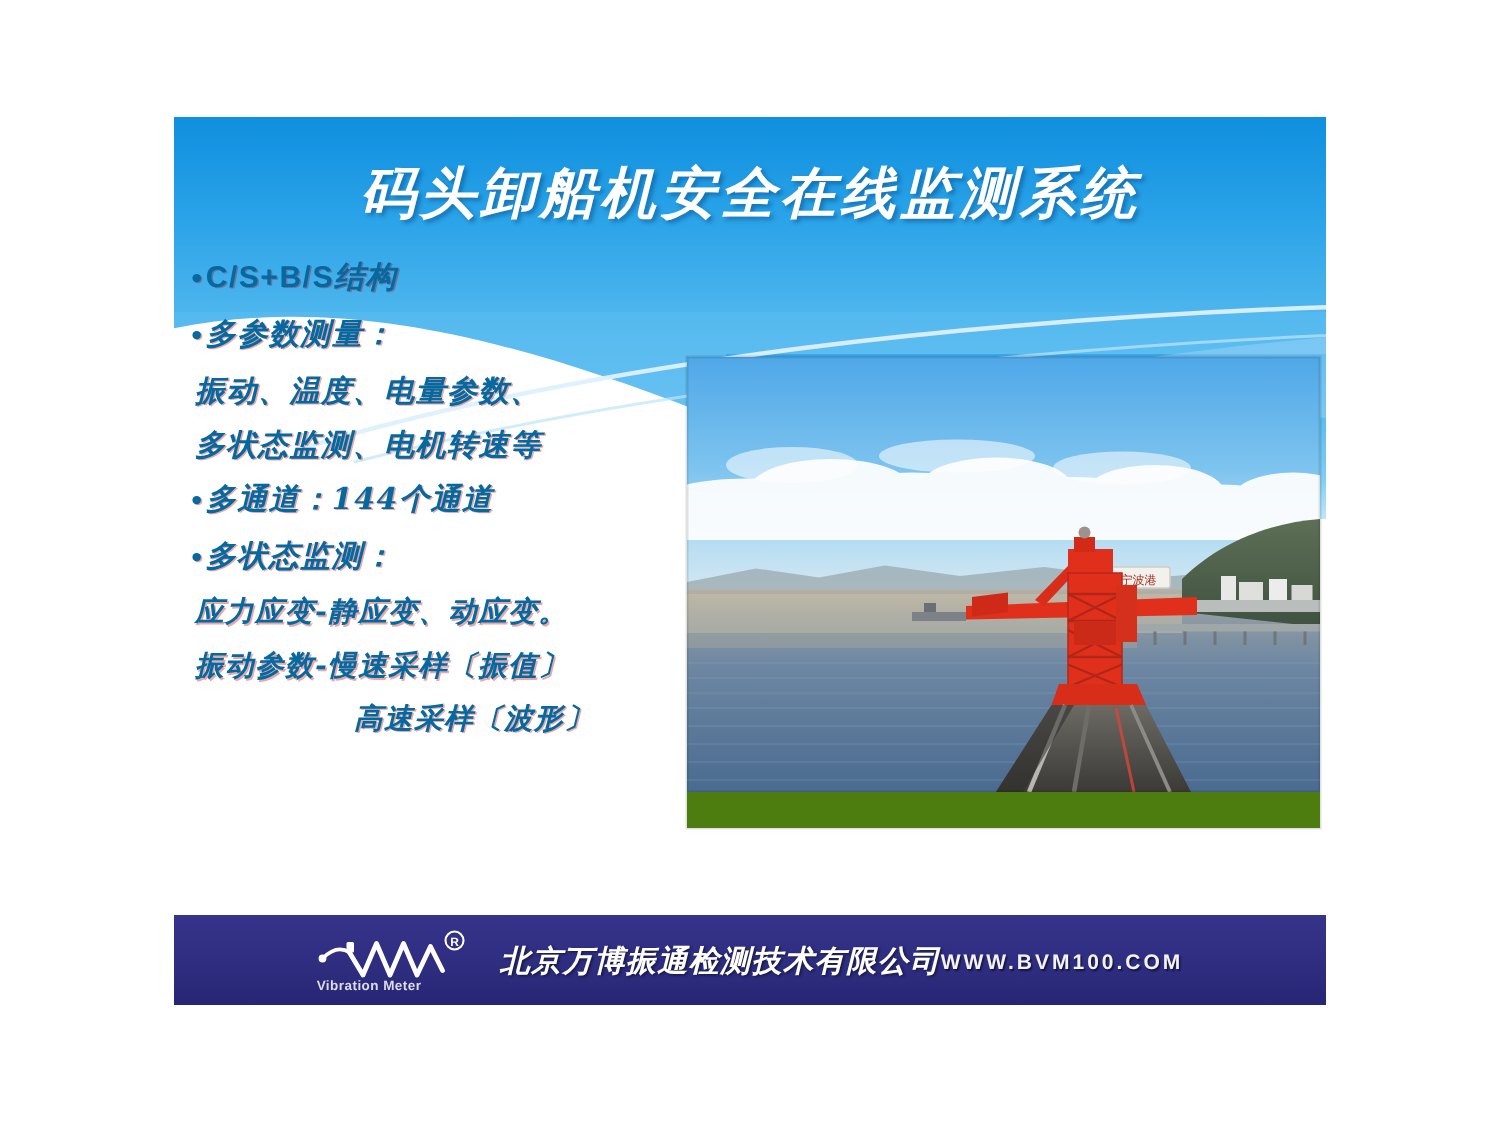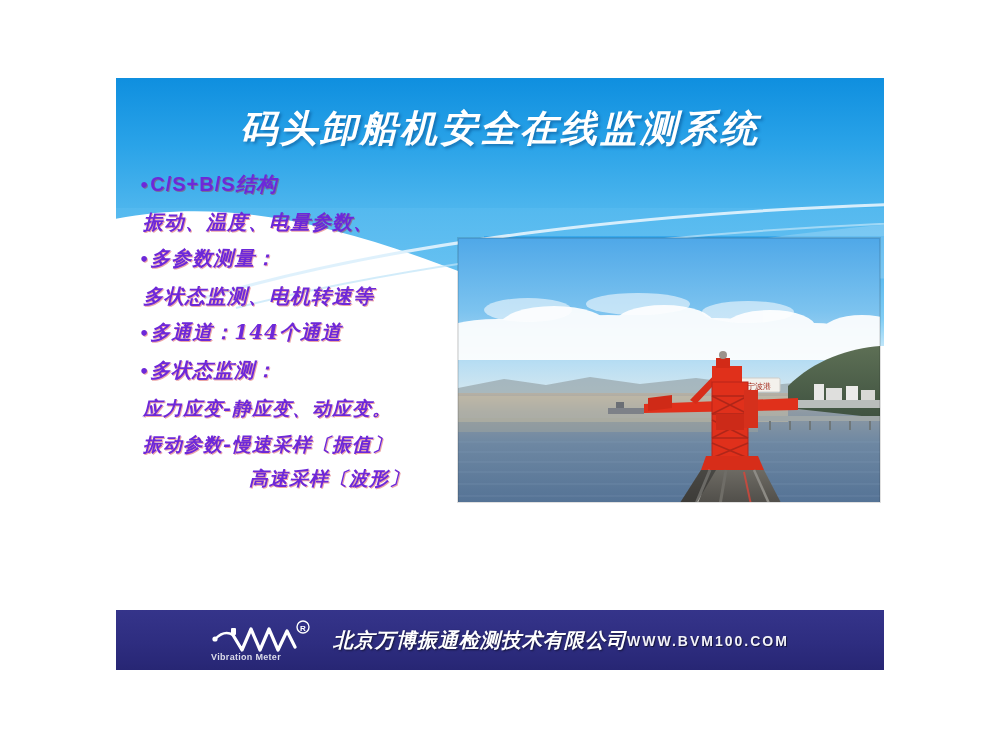--- a/index.html
+++ b/index.html
@@ -41,39 +41,39 @@
     color:#ffffff;font-size:37px;font-weight:bold;
     font-family:"DejaVu Serif","Liberation Serif",serif;
     letter-spacing:3px;
     font-style:italic;
     text-shadow:2px 2px 3px rgba(0,60,120,.45);
     white-space:nowrap;
   }
 
   
   .body-text{
-    position:absolute;left:23px;top:88px;width:360px;
-    color:#6d28d9;
+    position:absolute;left:10px;top:88px;width:360px;
+    color:#0369a1;
   }
   .line{
     font-family:"DejaVu Serif","Liberation Serif",serif;
     font-weight:bold;font-style:italic;
     font-size:20px;line-height:36px;white-space:nowrap;
     letter-spacing:1px;
     text-shadow:1px 1px 0 rgba(200,0,0,.35);
   }
   .line.ind  {padding-left:4px;}
   .line.ind2 {padding-left:110px;font-family:Liberation Mono, monospace;}
   .line.small{font-size:19px;}
   .bul{font-family:"DejaVu Sans",sans-serif;font-style:normal;font-size:16px;}
   .ascii{font-family:"Liberation Sans","DejaVu Sans",sans-serif;font-style:normal;font-weight:bold;}
 
   
   .photo{
-    position:absolute;left:342px;top:160px;width:422px;height:264px;
+    position:absolute;left:342px;top:160px;width:422px;height:314px;
     overflow:hidden;background:#4d7c0f;
     box-shadow:0 0 0 1px rgba(0,0,0,.12);
   }
   .photo svg{display:block;}
 
   
   .footer{
     position:absolute;left:0;top:532px;width:768px;height:60px;
     background:linear-gradient(180deg,#35348a 0%,#2e2d80 55%,#272674 100%);
     display:flex;align-items:center;justify-content:center;gap:14px;
@@ -119,25 +119,25 @@
   </div>
 
   <div class="title">码头卸船机安全在线监测系统</div>
 
   <div class="body-text">
 
     <div class="line">
       <span class="bul">•</span><span class="ascii">C/S+B/S</span><span>结构</span>
     </div>
 
-    <div class="line ind">振动、温度、电量参数、</div>
-
     <div class="line">
       <span class="bul">•</span><span>多参数测量：</span>
     </div>
+
+    <div class="line ind">振动、温度、电量参数、</div>
 
     <div class="line ind">多状态监测、电机转速等</div>
 
     <div class="line">
       <span class="bul">•</span><span>多通道：144个通道</span>
     </div>
 
     <div class="line">
       <span class="bul">•</span><span>多状态监测：</span>
     </div>

